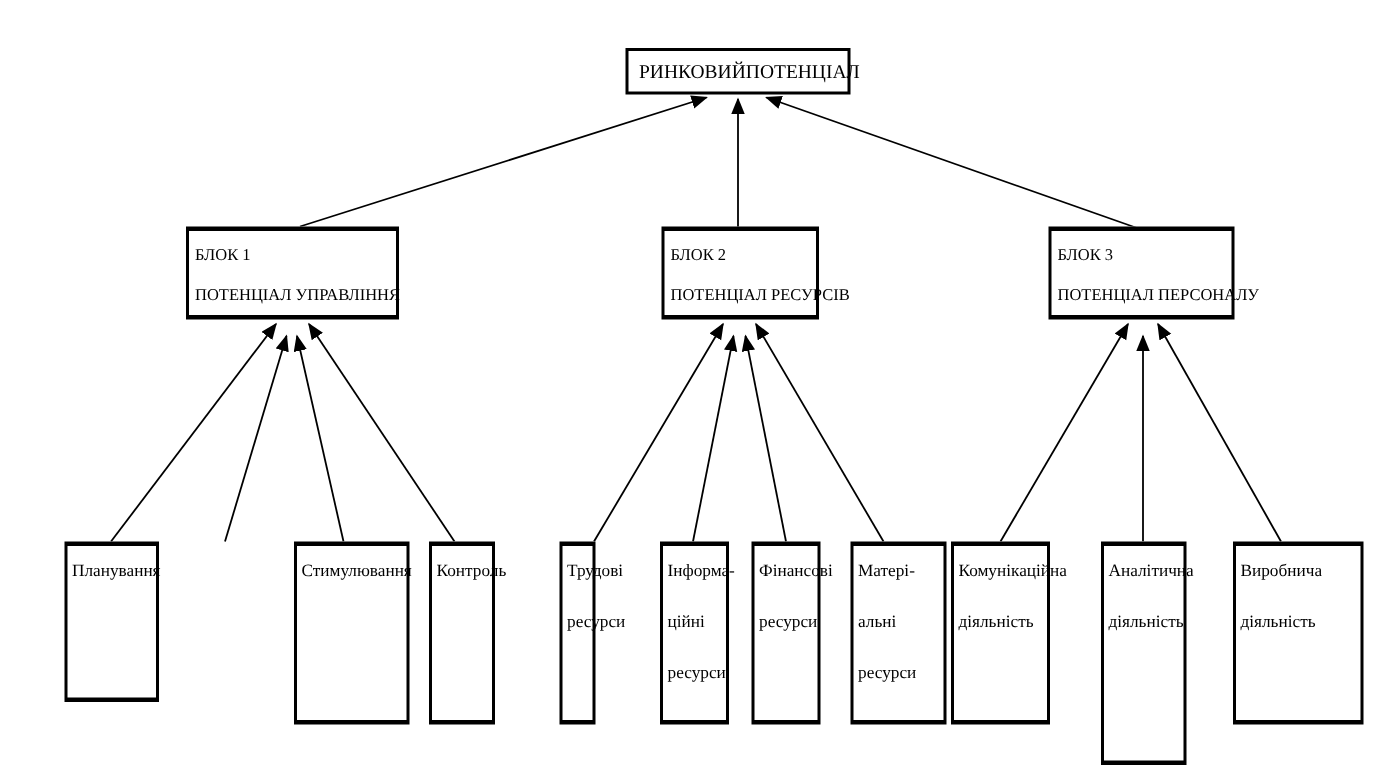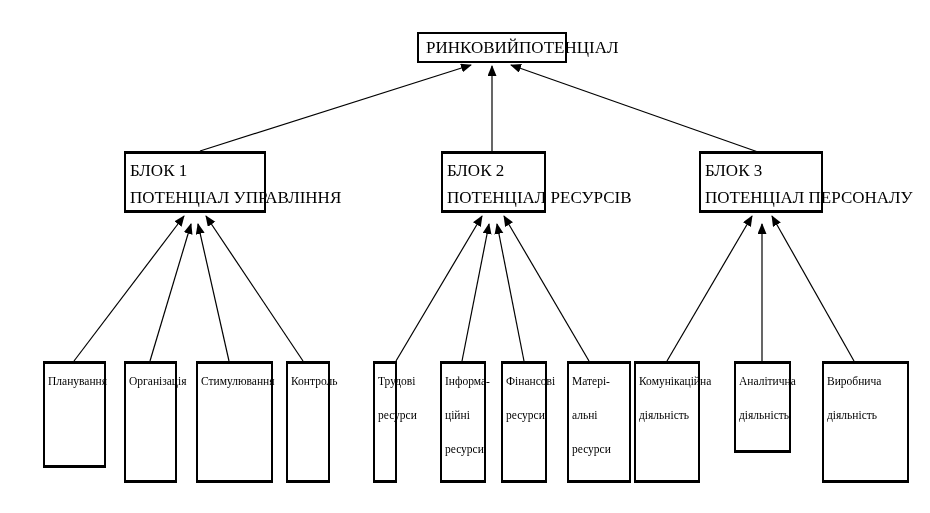--- a/index.html
+++ b/index.html
@@ -18,26 +18,26 @@
     border:2px solid #000;
     box-sizing:border-box;
     white-space:nowrap;
   }
   .root{
     display:flex;
     flex-direction:row;
     justify-content:space-between;
     align-items:center;
     padding:0 7px;
-    font-size:17px;
+    font-size:13px;
     border-width:2px;
   }
   .block{
     padding:3px 0 0 4px;
-    font-size:17px;
+    font-size:11px;
     border-width:3px 2px;
   }
   .block .bl{display:block;line-height:27px;}
   .leaf{
     display:flex;
     flex-direction:column;
     padding:0 0 4px 3px;
     font-size:11.5px;
     border-width:3px 2px;
   }
@@ -92,23 +92,20 @@
     <span class="bl">ПОТЕНЦІАЛ РЕСУРСІВ</span>
   </div>
   <div class="box block" style="left:699px;top:151px;width:124px;height:62px">
     <span class="bl">БЛОК 3</span>
     <span class="bl">ПОТЕНЦІАЛ ПЕРСОНАЛУ</span>
   </div>
 
   <div class="box leaf" style="left:43px;top:361px;width:63px;height:107px">
     <span class="ll">Планування</span>
   </div>
-  <div class="box leaf" style="left:124px;top:361px;width:53px;height:122px">
-    <span class="ll">Організація</span>
-  </div>
   <div class="box leaf" style="left:196px;top:361px;width:77px;height:122px">
     <span class="ll">Стимулювання</span>
   </div>
   <div class="box leaf" style="left:286px;top:361px;width:44px;height:122px">
     <span class="ll">Контроль</span>
   </div>
 
   <div class="box leaf" style="left:373px;top:361px;width:24px;height:122px">
     <span class="ll">Трудові</span>
     <span class="ll">ресурси</span>
@@ -125,21 +122,21 @@
   <div class="box leaf" style="left:567px;top:361px;width:64px;height:122px">
     <span class="ll">Матері-</span>
     <span class="ll">альні</span>
     <span class="ll">ресурси</span>
   </div>
 
   <div class="box leaf" style="left:634px;top:361px;width:66px;height:122px">
     <span class="ll">Комунікаційна</span>
     <span class="ll">діяльність</span>
   </div>
-  <div class="box leaf" style="left:734px;top:361px;width:57px;height:92px">
+  <div class="box leaf" style="left:734px;top:361px;width:57px;height:149px">
     <span class="ll">Аналітична</span>
     <span class="ll">діяльність</span>
   </div>
   <div class="box leaf" style="left:822px;top:361px;width:87px;height:122px">
     <span class="ll">Виробнича</span>
     <span class="ll">діяльність</span>
   </div>
 
 </div>
 

